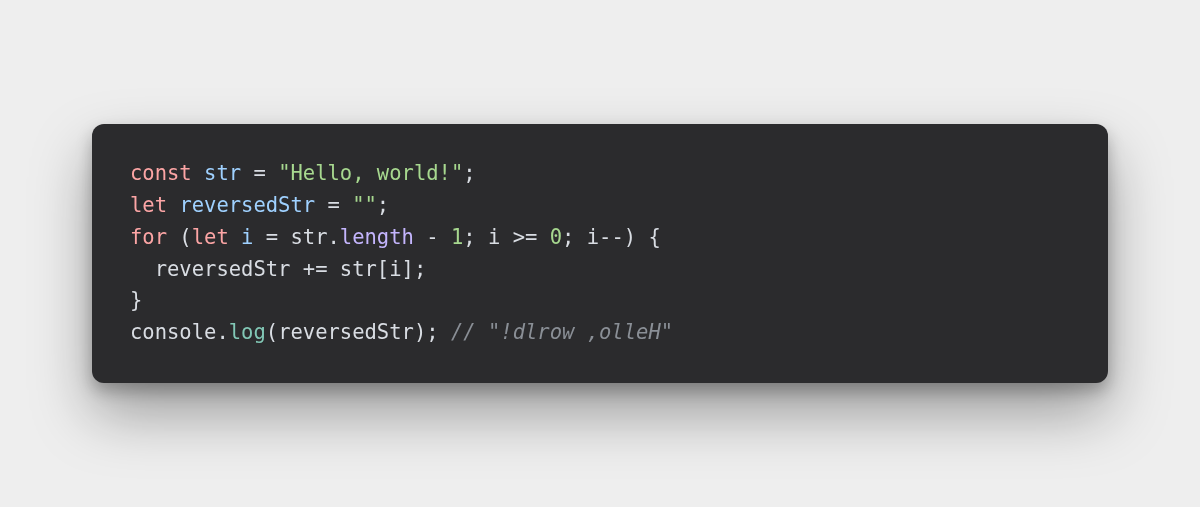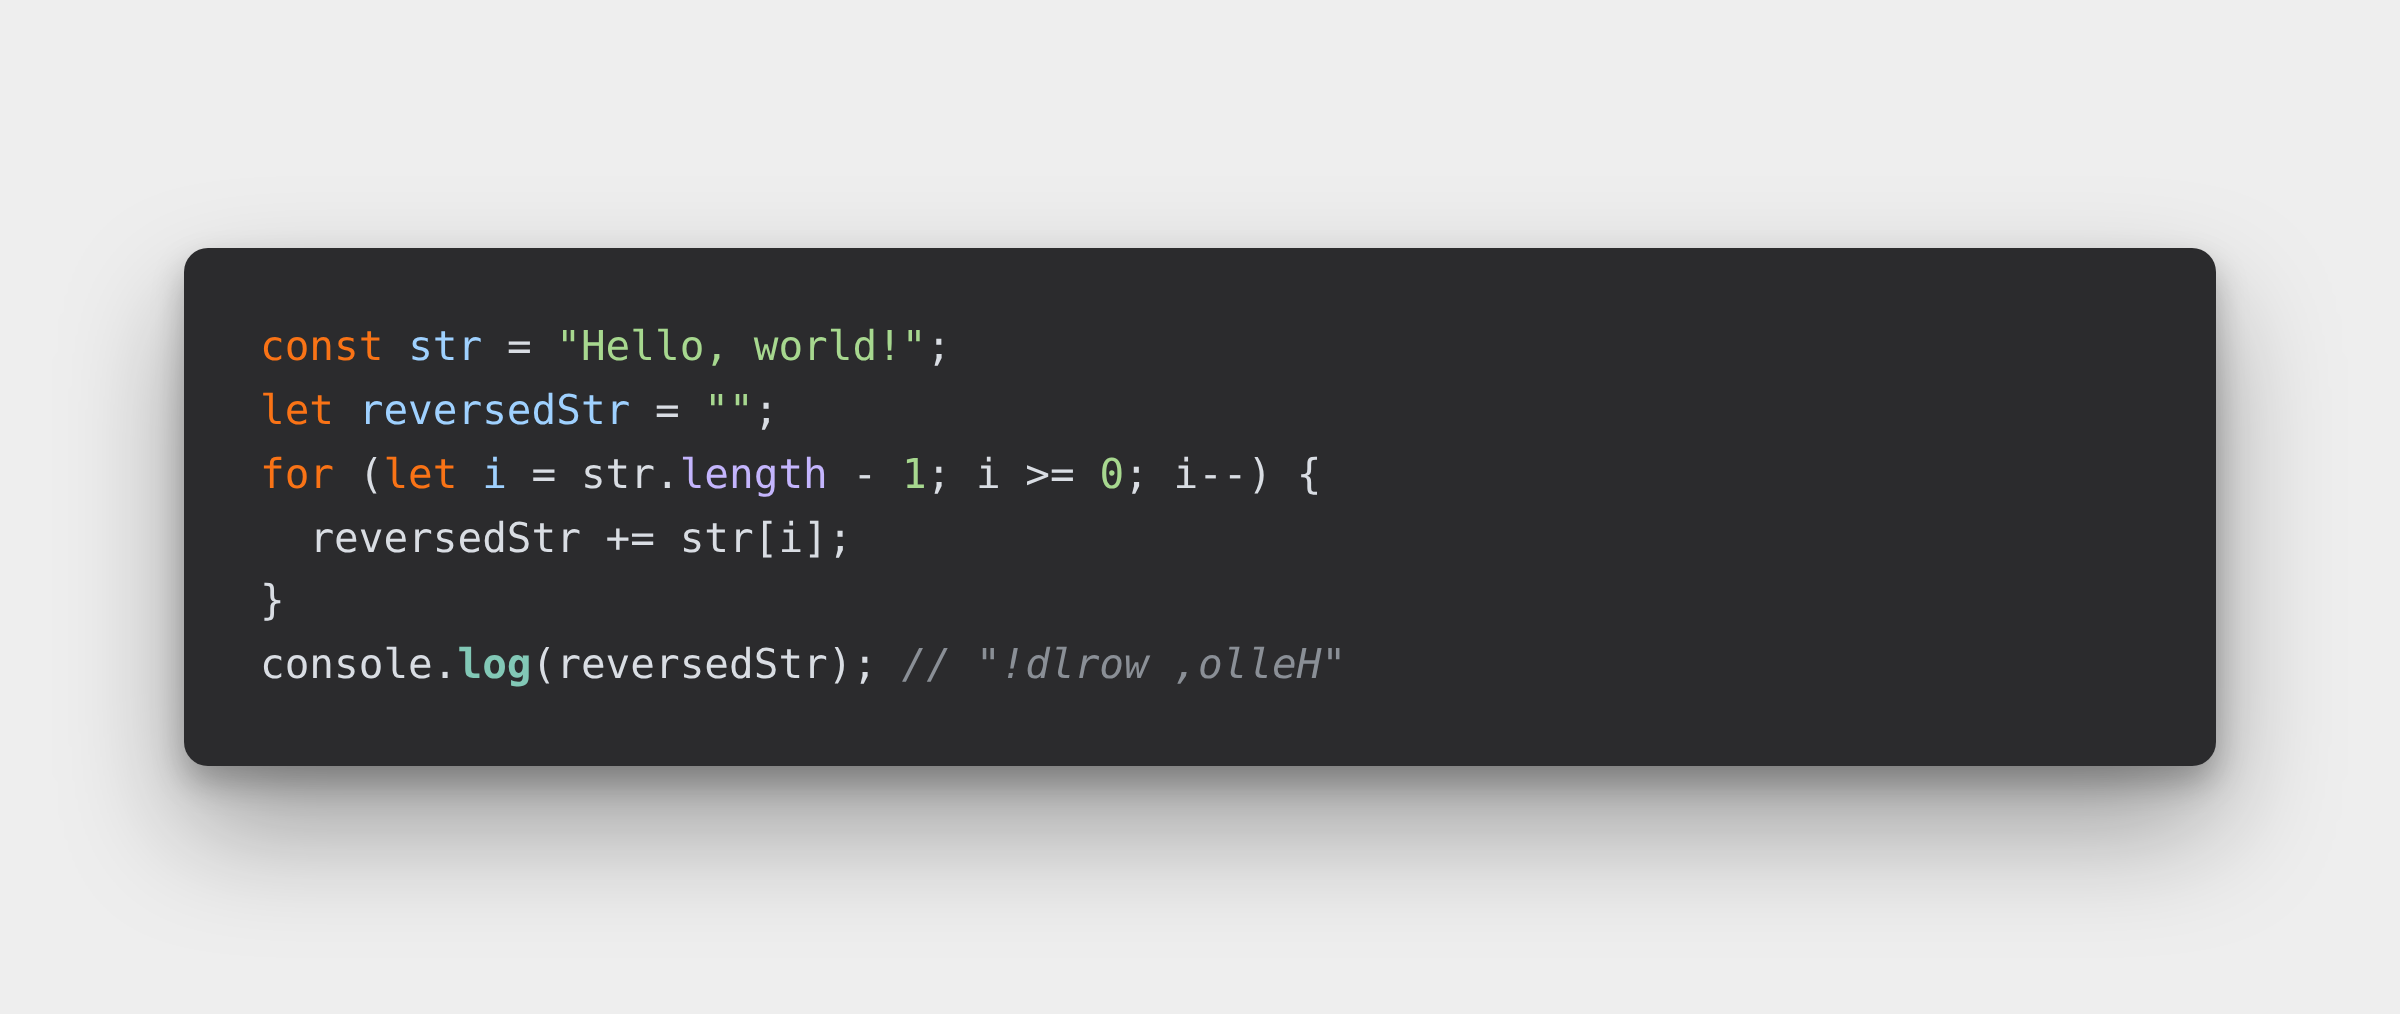--- a/index.html
+++ b/index.html
@@ -28,29 +28,29 @@
   }
   pre.code {
     margin: 0;
     font-size: 20.5px;
     line-height: 1.55;
     font-family: ui-monospace, "SF Mono", SFMono-Regular, Menlo, Monaco, Consolas, monospace;
     white-space: pre;
     color: #d9dde3;
   }
   
-  .tok-kw   { color: #f97316; } 
+  .tok-kw   { color: #fca5a5; } 
   .tok-id   { color: #9fd1ff; } 
   .tok-op   { color: #d9dde3; } 
   .tok-str  { color: #a7d88f; } 
   .tok-punc { color: #d9dde3; } 
   .tok-prop { color: #c4b5fd; } 
   .tok-num  { color: #a7d88f; } 
   .tok-use  { color: #d9dde3; } 
-  .tok-call { color: #82c8b6; font-weight: bold; } 
+  .tok-call { color: #82c8b6; } 
   .tok-com  { color: #8a8f96; font-style: italic; } 
 </style>
 </head>
 <body>
 
 <div class="stage">
   <div class="code-card">
     <pre class="code"><span class="tok-kw">const</span><span class="tok-punc"> </span><span class="tok-id">str</span><span class="tok-punc"> </span><span class="tok-op">=</span><span class="tok-punc"> </span><span class="tok-str">"Hello, world!"</span><span class="tok-punc">;</span>
 <span class="tok-kw">let</span><span class="tok-punc"> </span><span class="tok-id">reversedStr</span><span class="tok-punc"> </span><span class="tok-op">=</span><span class="tok-punc"> </span><span class="tok-str">""</span><span class="tok-punc">;</span>
 <span class="tok-kw">for</span><span class="tok-punc"> (</span><span class="tok-kw">let</span><span class="tok-punc"> </span><span class="tok-id">i</span><span class="tok-punc"> </span><span class="tok-op">=</span><span class="tok-punc"> </span><span class="tok-use">str</span><span class="tok-punc">.</span><span class="tok-prop">length</span><span class="tok-punc"> </span><span class="tok-op">-</span><span class="tok-punc"> </span><span class="tok-num">1</span><span class="tok-punc">; </span><span class="tok-use">i</span><span class="tok-punc"> </span><span class="tok-op">&gt;=</span><span class="tok-punc"> </span><span class="tok-num">0</span><span class="tok-punc">; </span><span class="tok-use">i</span><span class="tok-op">--</span><span class="tok-punc">) {</span>

